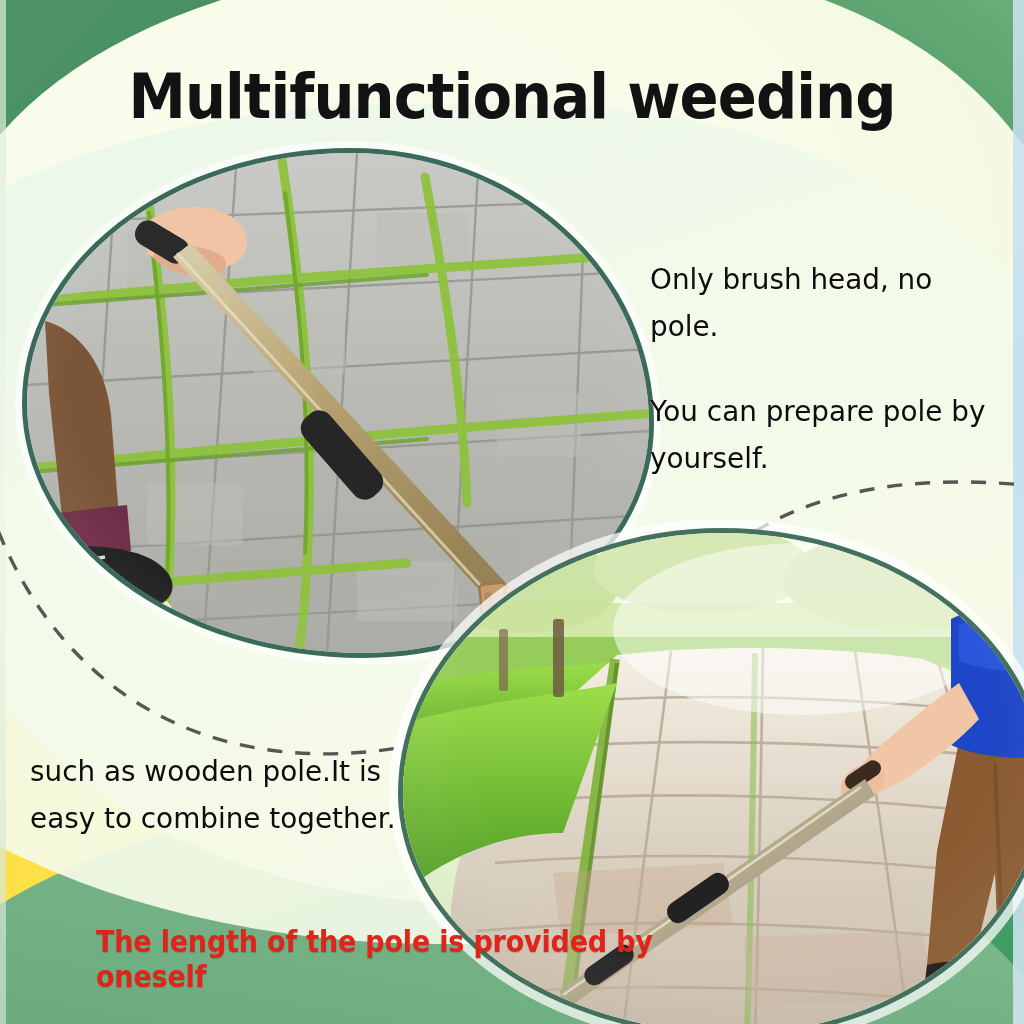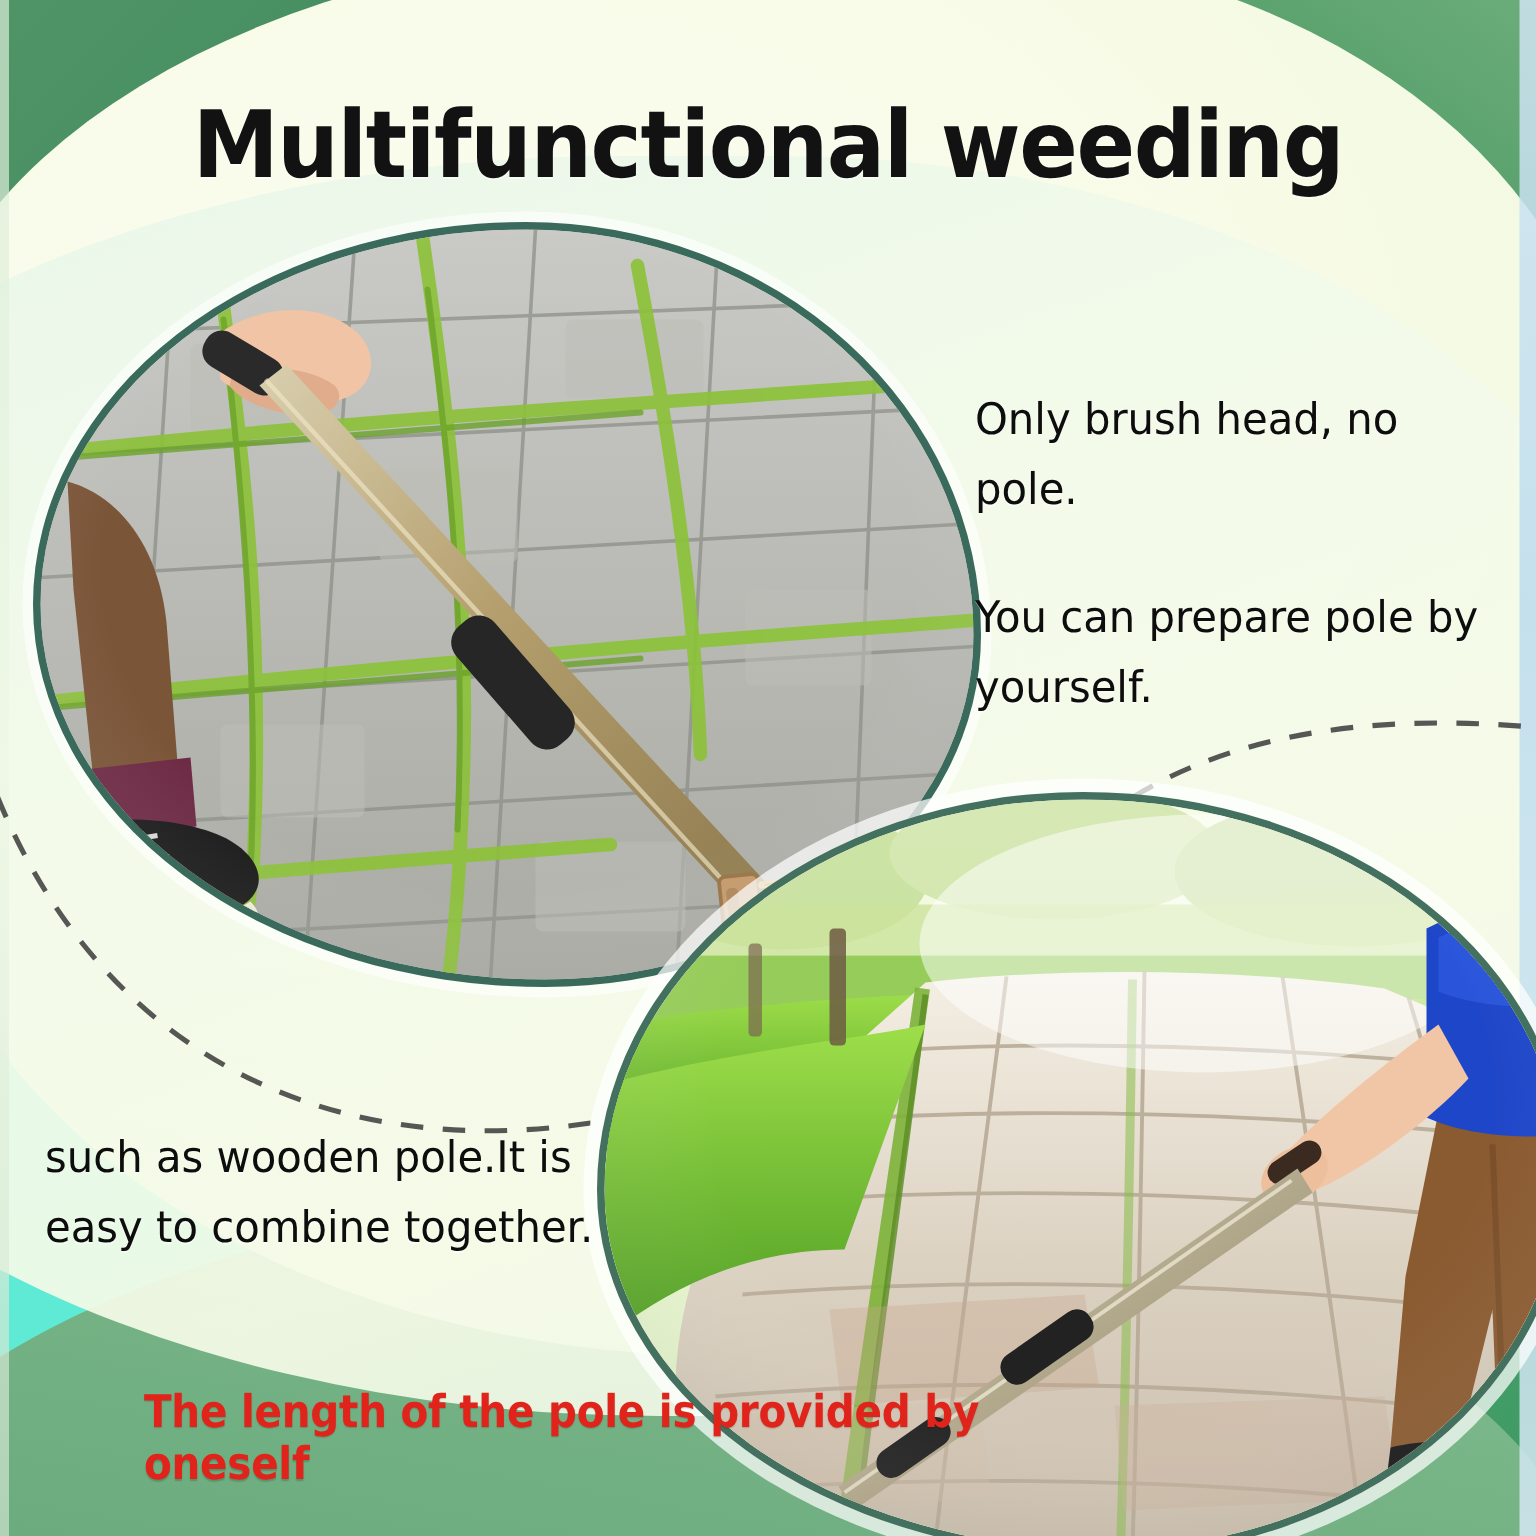--- a/index.html
+++ b/index.html
@@ -1,21 +1,21 @@
 <!DOCTYPE html>
 <html><head>
 <meta charset="utf-8">
 <style>
   html,body{margin:0;padding:0;}
   body{
     width:1024px;height:1024px;overflow:hidden;
     font-family:"Liberation Sans", sans-serif;
     background:#eaf5d8;
   }
-  #poster{position:relative;width:1024px;height:1024px;overflow:hidden;background:#5eead4;}
+  #poster{position:relative;width:1024px;height:1024px;overflow:hidden;background:#fde047;}
 
   
   .bg-layer{position:absolute;inset:0;}
   .green-blob{position:absolute;border-radius:50%;}
   .blob-tl{left:-250px;top:-280px;width:520px;height:470px;
      background:linear-gradient(135deg,#7db183 0%,#4f9466 55%,#3f8a5e 100%);}
   .blob-tr{right:-130px;top:-210px;width:540px;height:420px;
      background:linear-gradient(215deg,#8ec193 0%,#57a06c 60%,#3f8a5e 100%);}
   .blob-br{right:-180px;bottom:-230px;width:620px;height:560px;
      background:linear-gradient(315deg,#2e8b57 0%,#46a06a 55%,#6fb883 100%);}

